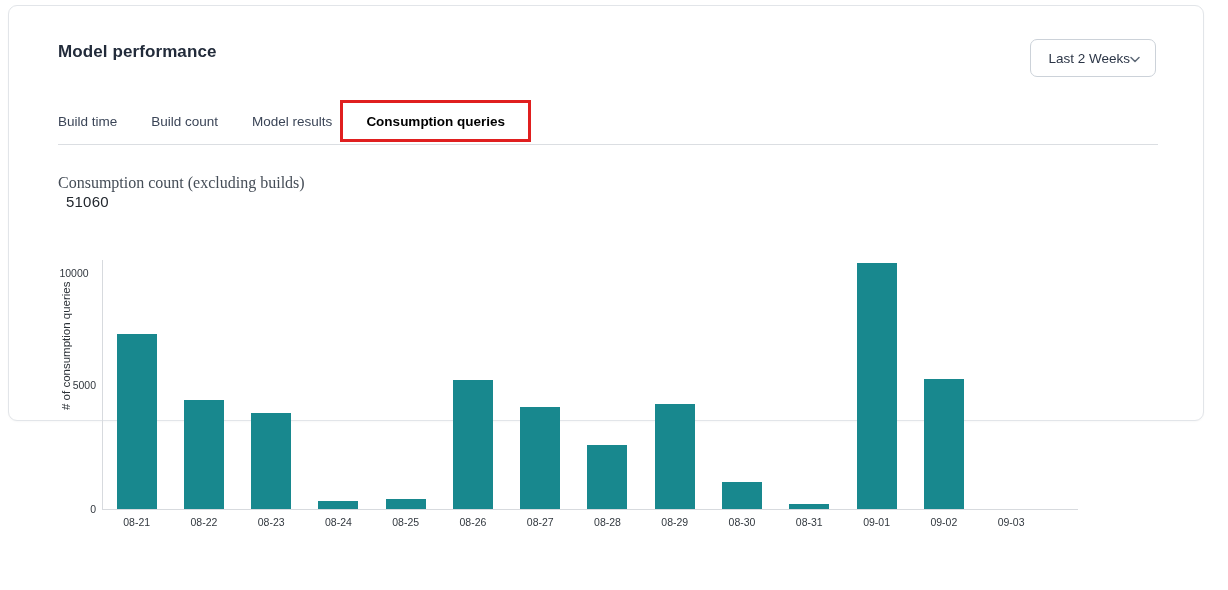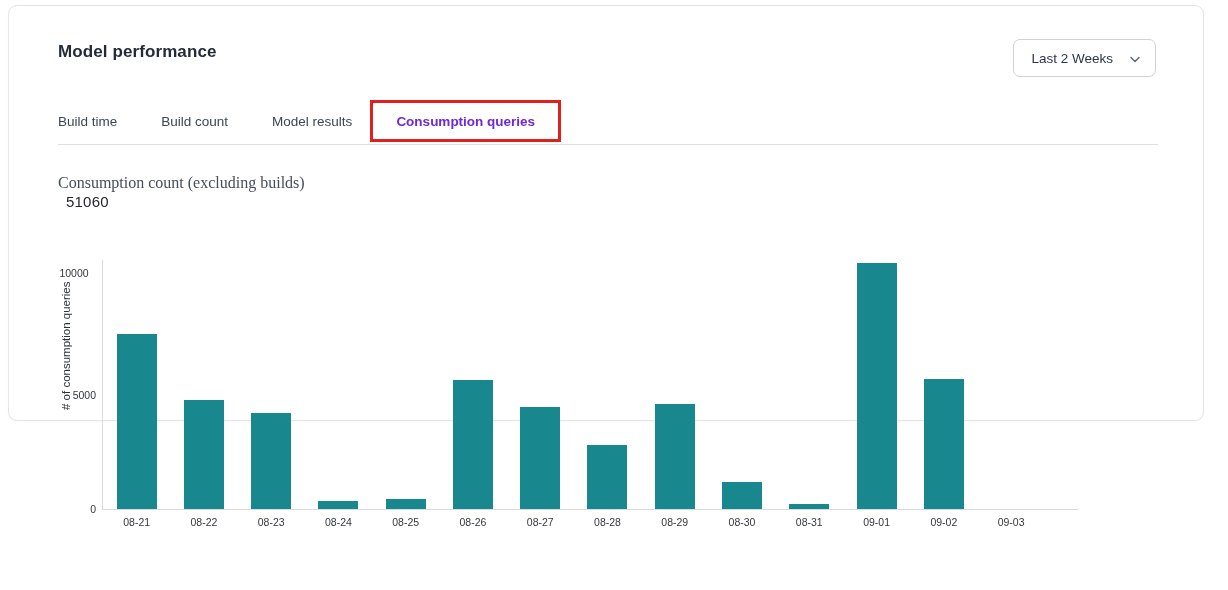--- a/index.html
+++ b/index.html
@@ -19,40 +19,40 @@
     box-shadow: 0 1px 2px rgba(20,30,40,0.03);
   }
   .page-title {
     position: absolute; left: 49px; top: 36px;
     font-size: 17px; font-weight: 600; color: #222b3a;
     letter-spacing: 0.1px;
   }
   .range-selector {
     position: absolute; right: 47px; top: 33px;
     height: 38px;
-    display: inline-flex; align-items: center; gap: 17px;
+    display: inline-flex; align-items: center; gap: 0;
     padding: 0 15px 0 17px;
     background: #fff;
     border: 1px solid #ccd2d9;
     border-radius: 7px;
     font-size: 13.5px; color: #2b3546;
     cursor: pointer;
   }
   .range-selector .chev { display: inline-flex; margin-top: 2px; }
   .tabs {
     position: absolute; left: 49px; top: 95px;
     height: 41px;
-    display: flex; align-items: center; gap: 44px;
+    display: flex; align-items: center; gap: 34px;
   }
   .tab {
     position: relative;
     font-size: 13.5px; color: #3b4557;
     white-space: nowrap; cursor: pointer;
   }
-  .tab.active { color: #6d28d9; font-weight: 700; }
+  .tab.active { color: #000000; font-weight: 700; }
   .annotation-box {
     position: absolute; left: -26px; right: -26px; top: -14px; bottom: -13px;
     border: 3px solid #e01f1f;
     pointer-events: none;
   }
   .tabs-divider {
     position: absolute; left: 49px; top: 138px;
     width: 1100px; height: 1px; background: #dbdee2;
   }
   .metric-label {
@@ -199,17 +199,17 @@
         <div class="bar-slot">
           <div class="bar" style="height: 130.5px; background: rgb(24, 136, 142);"></div>
           <div class="x-tick-label">09-02</div>
         </div>
         <div class="bar-slot">
           <div class="bar" style="height: 0px; background: rgb(24, 136, 142);"></div>
           <div class="x-tick-label">09-03</div>
         </div>
       </div>
   <div class="y-tick-label" style="bottom: -5.5px;">0</div>
-      <div class="y-tick-label" style="bottom: 108px;">5000</div>
+      <div class="y-tick-label" style="bottom: 118px;">5000</div>
       <div class="y-tick-label" style="bottom: 230.5px; text-align: center;">10000</div>
     </div>
 
 </div>
 
 </body></html>

